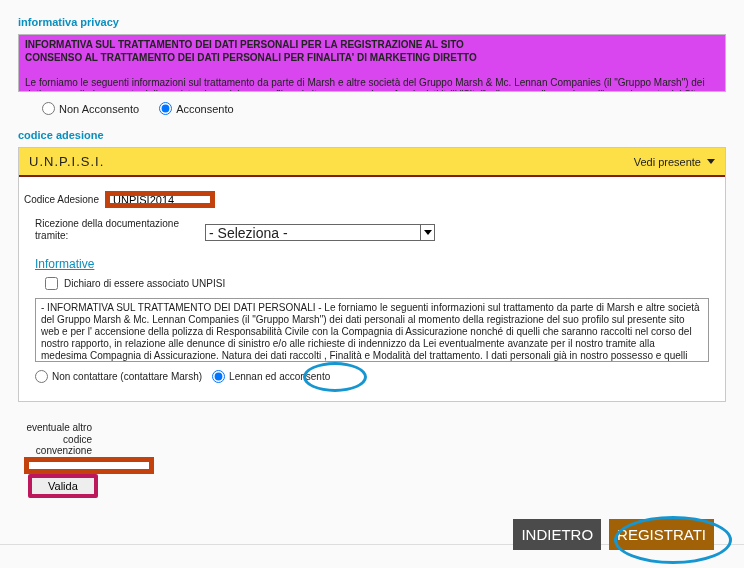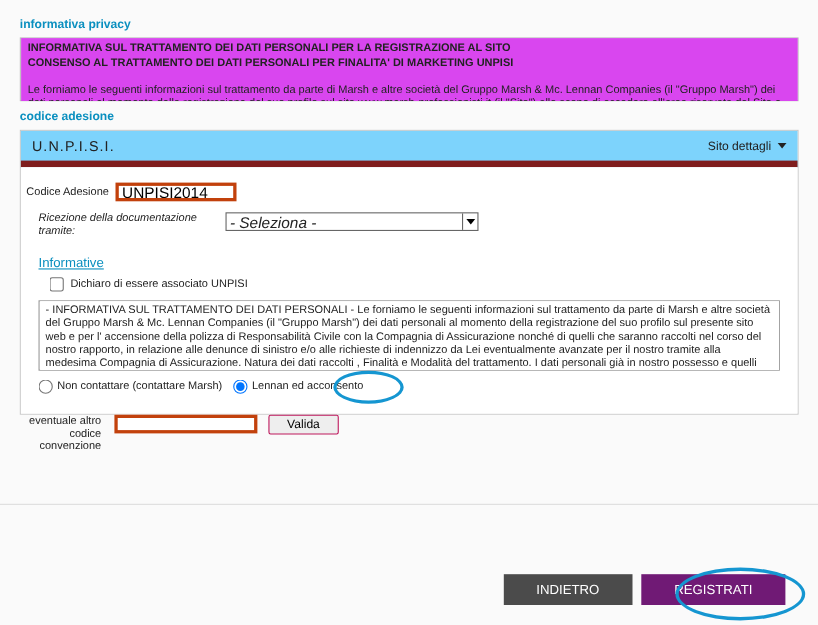--- a/index.html
+++ b/index.html
@@ -5,84 +5,94 @@
   * { box-sizing: border-box; margin: 0; padding: 0; }
   body { font-family: Arial, Helvetica, sans-serif; font-size: 11px; background: #fafafa; width: 744px; height: 568px; position: relative; color: #222; }
   .page { padding: 8px 18px 0 18px; }
   .section-title { color: #0a8fbf; font-size: 11px; font-weight: bold; margin: 8px 0 6px 0; }
   .privacy-box { border: 1px solid #bbb; background: #d946ef; height: 58px; overflow-y: scroll; padding: 4px 6px; font-size: 10px; line-height: 1.25; }
   .privacy-box b { font-weight: bold; }
   .consent-row { display: flex; gap: 20px; margin: 10px 0 14px 24px; font-size: 11px; align-items: center; }
   .radio-item { display: flex; align-items: center; gap: 4px; }
   .radio-item input[type=radio] { margin: 0; }
   .adesione-panel { border: 1px solid #c9c9c9; background: #fcfcfc; padding: 0; }
-  .adesione-header { display: flex; justify-content: space-between; align-items: center; padding: 6px 10px; border-bottom: 6px solid #7f1d1d; background: #7dd3fc; }
+  .adesione-header { display: flex; justify-content: space-between; align-items: center; padding: 6px 10px; border-bottom: 2px solid #7f1d1d; background: #fde047; }
   .adesione-header-left { font-weight: normal; font-size: 13px; letter-spacing: 1px; }
   .adesione-header-right { display: flex; align-items: center; gap: 6px; font-size: 11px; cursor: pointer; }
   .chevron { width: 0; height: 0; border-left: 4px solid transparent; border-right: 4px solid transparent; border-top: 5px solid #222; }
   .adesione-body { padding: 14px 16px 18px 16px; background: #fff; }
   .field-row { display: flex; align-items: center; margin-bottom: 10px; }
   .field-label { width: 160px; text-align: right; padding-right: 6px; font-size: 10px; line-height: 1.15; }
   .field-label.top { align-self: flex-start; }
-  .text-input { border: 3px solid #c2410c; height: 17px; padding: 0 3px; font-size: 14px; }
+  .text-input { border: 5px solid #c2410c; height: 17px; padding: 0 3px; font-size: 11px; }
   .codice-input { width: 110px; }
   .select-wrap { position: relative; display: inline-block; }
   .select-box { border: 1px solid #666; width: 230px; height: 17px; font-size: 14px; padding: 1px 3px; background: #fff; display: flex; justify-content: space-between; align-items: center; }
   .select-arrow { width: 14px; height: 15px; border-left: 1px solid #666; display: flex; align-items: center; justify-content: center; margin: -1px -3px -1px 0; }
   .informative-link { color: #0a8fbf; font-size: 12px; margin: 2px 0 6px 0; display: block; }
   .checkbox-row { display: flex; align-items: center; gap: 6px; margin-bottom: 8px; font-size: 10px; padding-left: 10px; }
   .info-textarea { border: 1px solid #999; width: 100%; height: 64px; overflow-y: scroll; padding: 3px 5px; font-size: 10px; line-height: 1.2; background: #fff; }
   .consent2-row { display: flex; gap: 10px; margin-top: 8px; font-size: 10px; align-items: center; position: relative; }
   .circle-annot { position: absolute; border: 3px solid #1596d1; border-radius: 50%; pointer-events: none; }
   .circle1 { width: 64px; height: 30px; left: 268px; top: -8px; }
-  .valida-btn { margin-left: 10px; padding: 2px 16px; font-size: 11px; background: #eee; border: 1px solid #be185d; border-radius: 2px; cursor: pointer; }
-  .outer-field-row { display: flex; align-items: flex-start; margin-top: 0; }
+  .valida-btn { margin-left: 10px; padding: 2px 16px; font-size: 11px; background: #eee; border: 4px solid #be185d; border-radius: 2px; cursor: pointer; }
+  .outer-field-row { display: flex; align-items: flex-start; margin-top: 20px; flex-direction: column; }
   .hr { border-top: 1px solid #ddd; margin-top: 46px; width: 100%; }
   .footer-btns { position: absolute; bottom: 18px; right: 30px; display: flex; gap: 8px; align-items: center; }
-  .btn { padding: 7px 30px; font-size: 12px; border: none; color: #fff; cursor: pointer; }
+  .btn { padding: 7px 8px; font-size: 15px; border: none; color: #fff; cursor: pointer; }
   .btn-back { background: #4b4b4b; }
-  .btn-submit { background: #701a75; }
+  .btn-submit { background: #a16207; }
   .circle2 { width: 118px; height: 48px; right: -18px; bottom: -14px; position: absolute; border: 3px solid #1596d1; border-radius: 50%; pointer-events: none; }
   .scrollbox::-webkit-scrollbar { width: 14px; }
   .scrollbox::-webkit-scrollbar-track { background: #f1f1f1; }
   .scrollbox::-webkit-scrollbar-thumb { background: #cfcfcf; }
 </style>
 </head>
 <body>
 
 <div class="page">
 
   <div class="section-title">informativa privacy</div>
 
   <div class="privacy-box scrollbox">
     <b>INFORMATIVA SUL TRATTAMENTO DEI DATI PERSONALI PER LA REGISTRAZIONE AL SITO</b><br>
-    <b>CONSENSO AL TRATTAMENTO DEI DATI PERSONALI PER FINALITA' DI MARKETING UNPISI</b><br><br>
+    <b>CONSENSO AL TRATTAMENTO DEI DATI PERSONALI PER FINALITA' DI MARKETING DIRETTO</b><br><br>
     <span>Le forniamo le seguenti informazioni sul trattamento da parte di Marsh e altre società del Gruppo Marsh &amp; Mc. Lennan Companies (il "Gruppo Marsh") dei dati personali al momento della registrazione del suo profilo sul sito www.marsh-professionisti.it (il "Sito") allo scopo di accedere all'area riservata del Sito e ottenere</span>
   </div>
 
+  <div class="consent-row">
+    <label class="radio-item">
+      <input type="radio" name="priv" style="">
+      <span>Non Acconsento</span>
+    </label>
+    <label class="radio-item">
+      <input type="radio" name="priv" checked="" style="">
+      <span>Acconsento</span>
+    </label>
+  </div>
 
   <div class="section-title">codice adesione</div>
 
   <div class="adesione-panel">
     <div class="adesione-header">
       <div class="adesione-header-left">U.N.P.I.S.I.</div>
       <div class="adesione-header-right">
-        <span>Sito dettagli</span>
+        <span>Vedi presente</span>
         <span class="chevron"></span>
       </div>
     </div>
 
     <div class="adesione-body">
 
       <div class="field-row" style="margin-left:-90px;">
         <div class="field-label">Codice Adesione</div>
         <input type="text" class="text-input codice-input" value="UNPISI2014" style="">
       </div>
 
-      <div class="field-row" style="align-items:flex-start; margin-bottom:16px;font-style:italic;">
+      <div class="field-row" style="align-items:flex-end; margin-bottom:16px;">
         <div class="field-label top" style="width:170px; text-align:left;">Ricezione della documentazione tramite:</div>
         <div class="select-wrap">
           <div class="select-box">
             <span>- Seleziona -</span>
             <span class="select-arrow">
                 <span class="chevron" style="border-top-color:#000;"></span>
               </span>
           </div>
         </div>
       </div>

